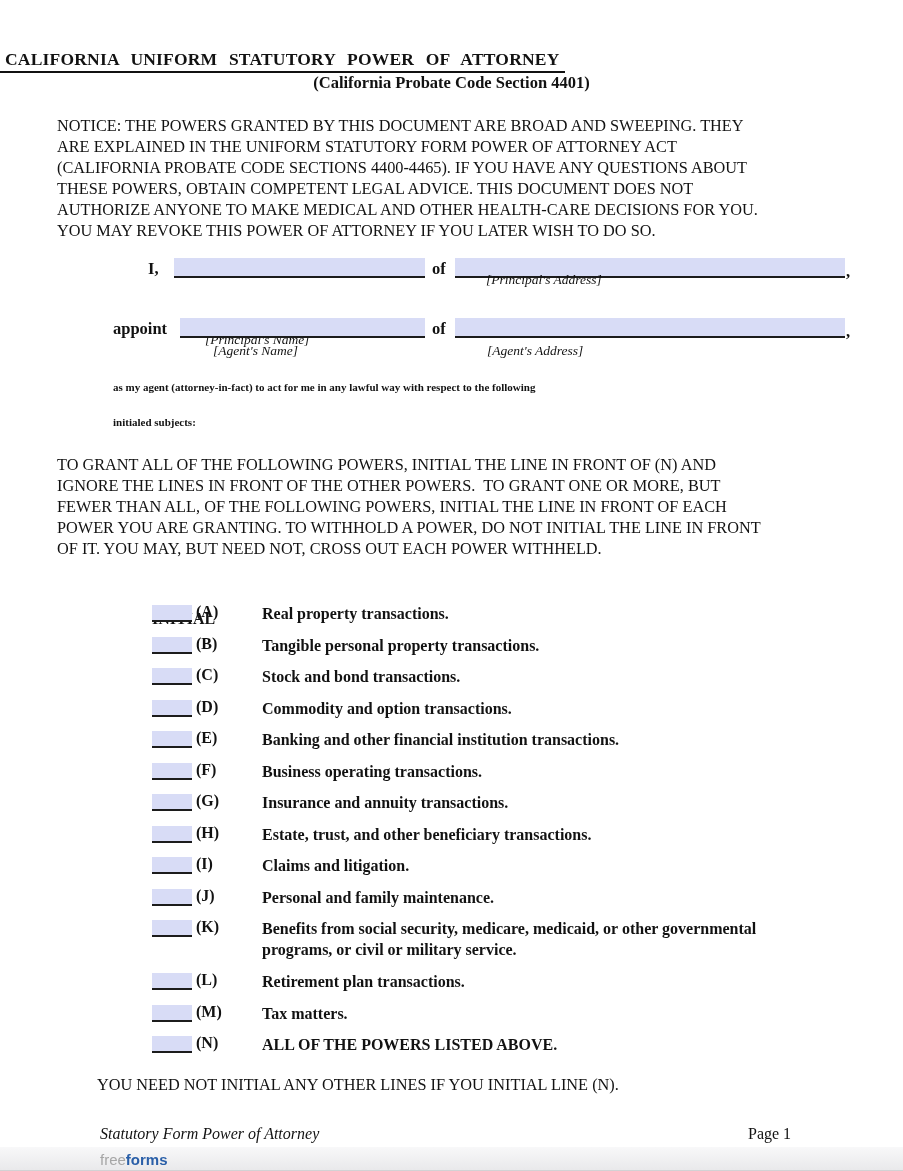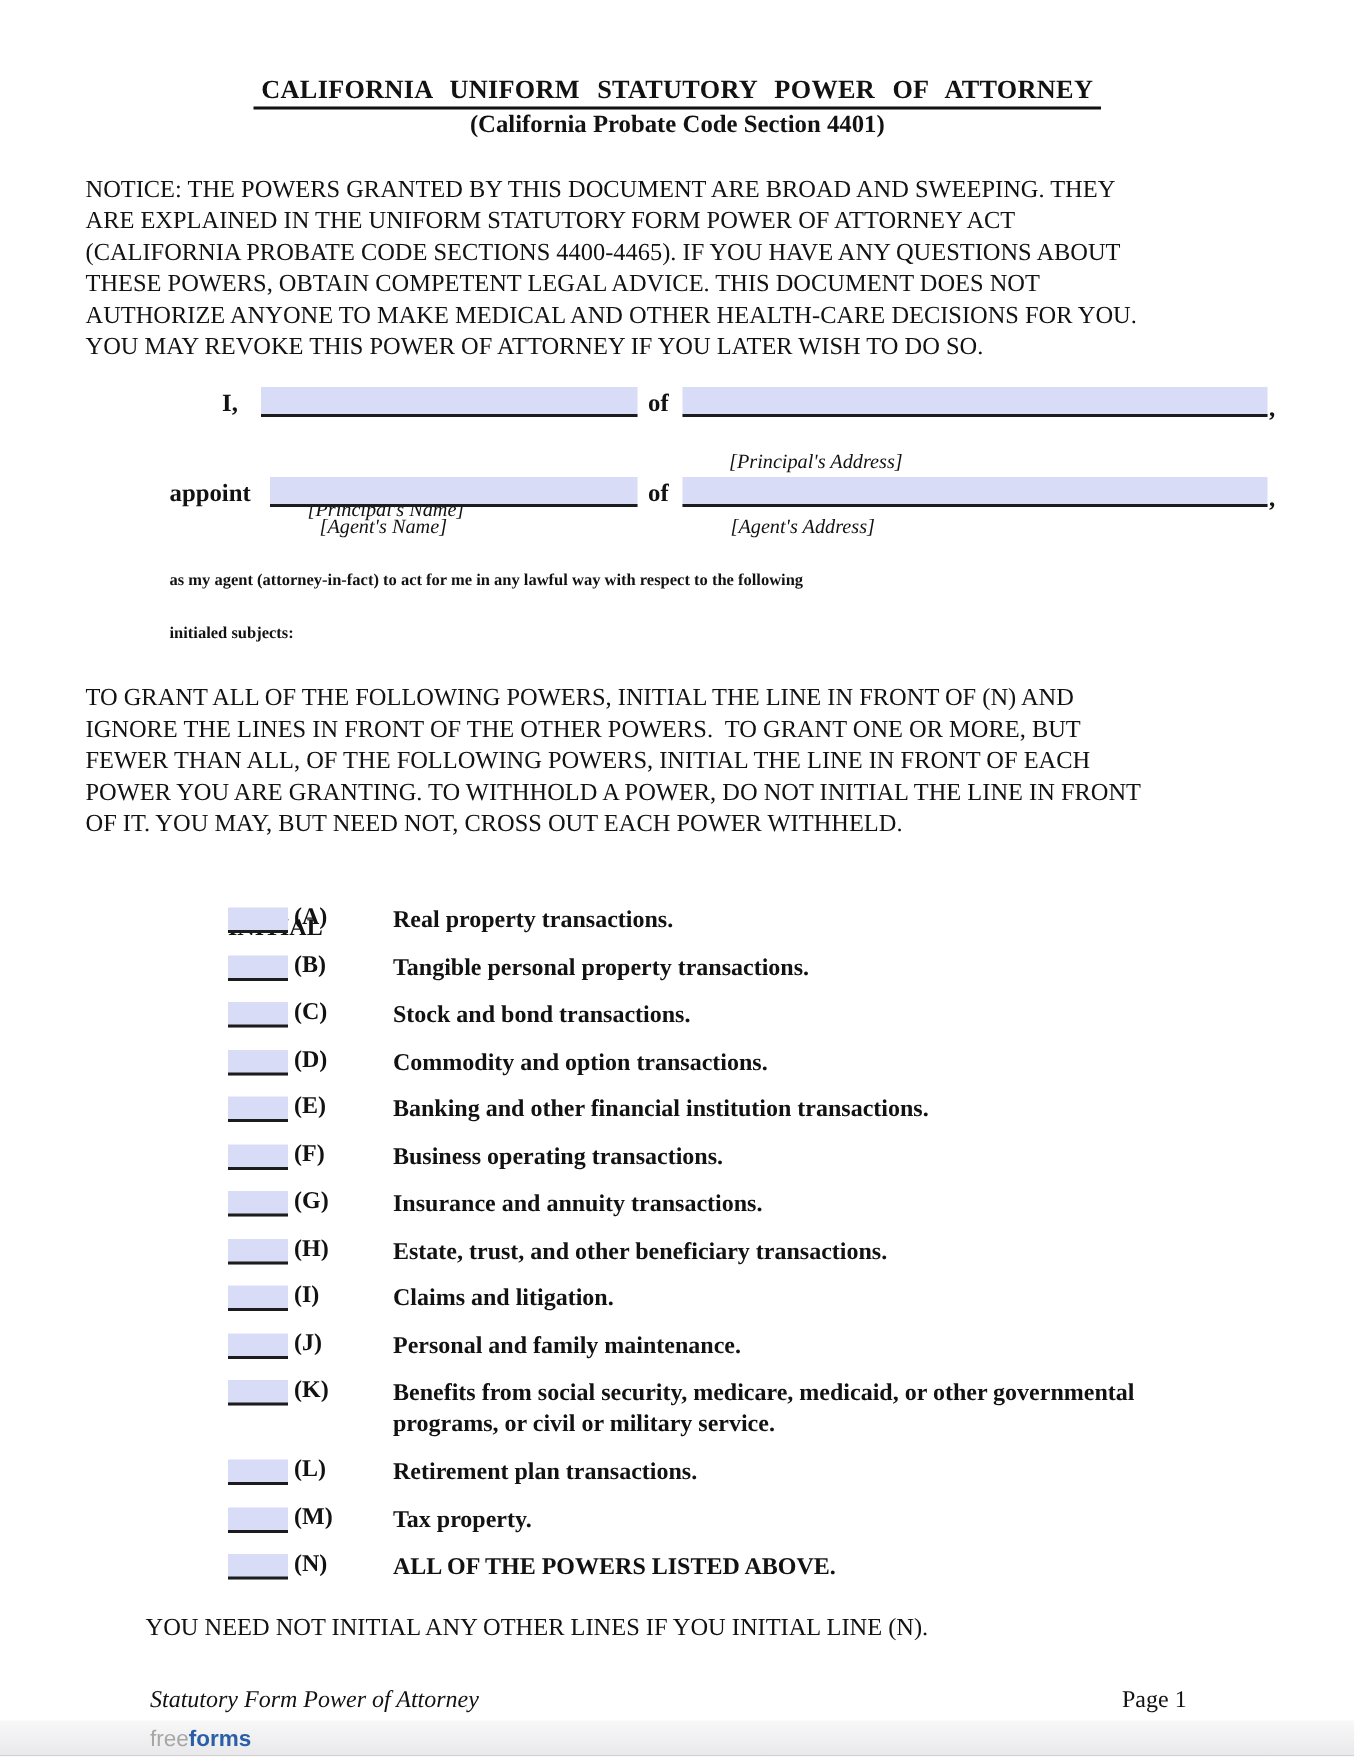--- a/index.html
+++ b/index.html
@@ -9,21 +9,21 @@
     width: 903px;
     height: 1171px;
     background: #ffffff;
     font-family: "Liberation Serif", serif;
     color: #121212;
     overflow: hidden;
   }
   .abs { position: absolute; }
 
   
-  .title-wrap { top: 49px; left: 0; width: 903px; text-align: center; }
+  .title-wrap { top: 49px; left: 0; width: 903px; }
   .doc-title {
     display: inline-block;
     font-size: 17.5px;
     font-weight: bold;
     word-spacing: 7px;
     border-bottom: 2px solid #111;
     padding: 0 5px 1px 5px;
     letter-spacing: 0.2px;
   }
   .subtitle-wrap { top: 73px; left: 0; width: 903px; text-align: center; }
@@ -116,21 +116,21 @@
 THESE POWERS, OBTAIN COMPETENT LEGAL ADVICE. THIS DOCUMENT DOES NOT
 AUTHORIZE ANYONE TO MAKE MEDICAL AND OTHER HEALTH-CARE DECISIONS FOR YOU.
 YOU MAY REVOKE THIS POWER OF ATTORNEY IF YOU LATER WISH TO DO SO.</div>
 
   <span class="abs fl-text" style="top:259px; left:148px;">I,</span>
   <div class="abs fill-field" style="top:258px; left:174px; width:251px;"></div>
   <span class="abs fl-text" style="top:259px; left:432px;">of</span>
   <div class="abs fill-field" style="top:258px; left:455px; width:390px;"></div>
   <span class="abs fl-text" style="top:262px; left:846px;">,</span>
   <span class="abs fl-label" style="top:284px; left:205px;margin-top:48px;">[Principal's Name]</span>
-  <span class="abs fl-label" style="top:300px; left:486px;">[Principal's Address]</span>
+  <span class="abs fl-label" style="top:272px; left:486px;">[Principal's Address]</span>
 
   <span class="abs fl-text" style="top:319px; left:113px;">appoint</span>
   <div class="abs fill-field" style="top:318px; left:180px; width:245px;"></div>
   <span class="abs fl-text" style="top:319px; left:432px;">of</span>
   <div class="abs fill-field" style="top:318px; left:455px; width:390px;"></div>
   <span class="abs fl-text" style="top:322px; left:846px;">,</span>
   <span class="abs fl-label" style="top:343px; left:213px;">[Agent's Name]</span>
   <span class="abs fl-label" style="top:343px; left:487px;">[Agent's Address]</span>
 
   <div class="abs agent-sentence">as my agent (attorney-in-fact) to act for me in any lawful way with respect to the following
@@ -201,21 +201,21 @@
 programs, or civil or military service.</span>
   </div>
   <div class="power-row row-l">
     <div class="blank-field"></div>
     <span class="power-letter">(L)</span>
     <span class="power-desc">Retirement plan transactions.</span>
   </div>
   <div class="power-row row-m">
     <div class="blank-field"></div>
     <span class="power-letter">(M)</span>
-    <span class="power-desc">Tax property.</span>
+    <span class="power-desc">Tax matters.</span>
   </div>
   <div class="power-row row-n">
     <div class="blank-field"></div>
     <span class="power-letter">(N)</span>
     <span class="power-desc">ALL OF THE POWERS LISTED ABOVE.</span>
   </div>
 
   <div class="abs para footnote-para">YOU NEED NOT INITIAL ANY OTHER LINES IF YOU INITIAL LINE (N).</div>
 
   <div class="abs footer-title">Statutory Form Power of Attorney</div>

